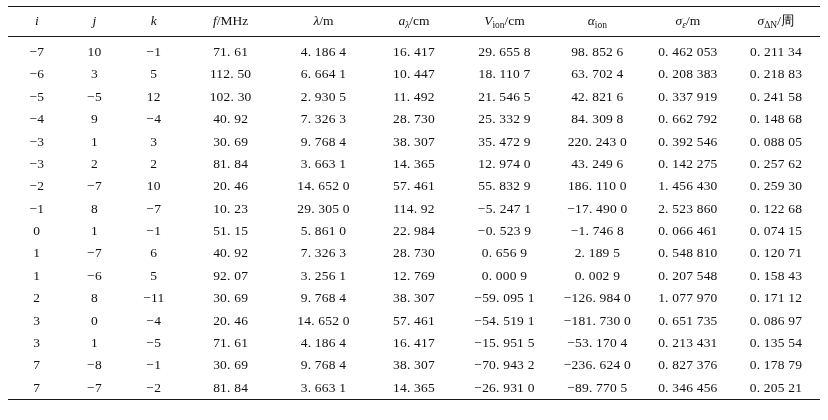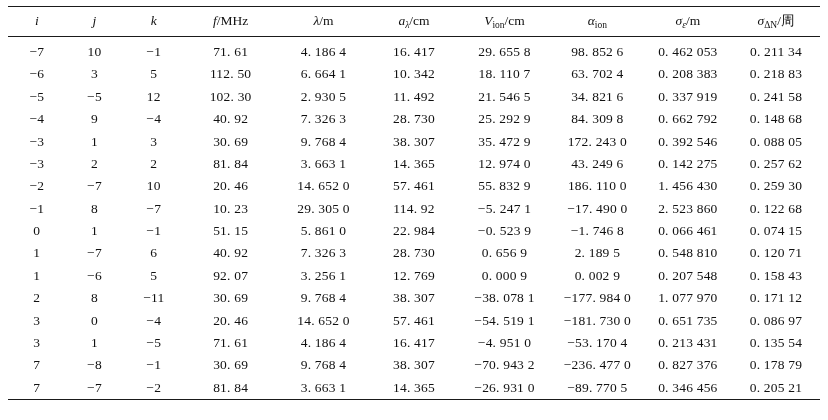--- a/index.html
+++ b/index.html
@@ -124,59 +124,59 @@
           <td>98. 852 6</td>
           <td>0. 462 053</td>
           <td>0. 211 34</td>
         </tr>
         <tr>
           <td>−6</td>
           <td>3</td>
           <td>5</td>
           <td>112. 50</td>
           <td>6. 664 1</td>
-          <td>10. 342</td>
+          <td>10. 447</td>
           <td>18. 110 7</td>
           <td>63. 702 4</td>
           <td>0. 208 383</td>
           <td>0. 218 83</td>
         </tr>
         <tr>
           <td>−5</td>
           <td>−5</td>
           <td>12</td>
           <td>102. 30</td>
           <td>2. 930 5</td>
           <td>11. 492</td>
           <td>21. 546 5</td>
-          <td>34. 821 6</td>
+          <td>42. 821 6</td>
           <td>0. 337 919</td>
           <td>0. 241 58</td>
         </tr>
         <tr>
           <td>−4</td>
           <td>9</td>
           <td>−4</td>
           <td>40. 92</td>
           <td>7. 326 3</td>
           <td>28. 730</td>
-          <td>25. 292 9</td>
+          <td>25. 332 9</td>
           <td>84. 309 8</td>
           <td>0. 662 792</td>
           <td>0. 148 68</td>
         </tr>
         <tr>
           <td>−3</td>
           <td>1</td>
           <td>3</td>
           <td>30. 69</td>
           <td>9. 768 4</td>
           <td>38. 307</td>
           <td>35. 472 9</td>
-          <td>172. 243 0</td>
+          <td>220. 243 0</td>
           <td>0. 392 546</td>
           <td>0. 088 05</td>
         </tr>
         <tr>
           <td>−3</td>
           <td>2</td>
           <td>2</td>
           <td>81. 84</td>
           <td>3. 663 1</td>
           <td>14. 365</td>
@@ -245,22 +245,22 @@
           <td>0. 207 548</td>
           <td>0. 158 43</td>
         </tr>
         <tr>
           <td>2</td>
           <td>8</td>
           <td>−11</td>
           <td>30. 69</td>
           <td>9. 768 4</td>
           <td>38. 307</td>
-          <td>−38. 078 1</td>
-          <td>−177. 984 0</td>
+          <td>−59. 095 1</td>
+          <td>−126. 984 0</td>
           <td>1. 077 970</td>
           <td>0. 171 12</td>
         </tr>
         <tr>
           <td>3</td>
           <td>0</td>
           <td>−4</td>
           <td>20. 46</td>
           <td>14. 652 0</td>
           <td>57. 461</td>
@@ -269,34 +269,34 @@
           <td>0. 651 735</td>
           <td>0. 086 97</td>
         </tr>
         <tr>
           <td>3</td>
           <td>1</td>
           <td>−5</td>
           <td>71. 61</td>
           <td>4. 186 4</td>
           <td>16. 417</td>
-          <td>−4. 951 0</td>
+          <td>−15. 951 5</td>
           <td>−53. 170 4</td>
           <td>0. 213 431</td>
           <td>0. 135 54</td>
         </tr>
         <tr>
           <td>7</td>
           <td>−8</td>
           <td>−1</td>
           <td>30. 69</td>
           <td>9. 768 4</td>
           <td>38. 307</td>
           <td>−70. 943 2</td>
-          <td>−236. 477 0</td>
+          <td>−236. 624 0</td>
           <td>0. 827 376</td>
           <td>0. 178 79</td>
         </tr>
         <tr>
           <td>7</td>
           <td>−7</td>
           <td>−2</td>
           <td>81. 84</td>
           <td>3. 663 1</td>
           <td>14. 365</td>

